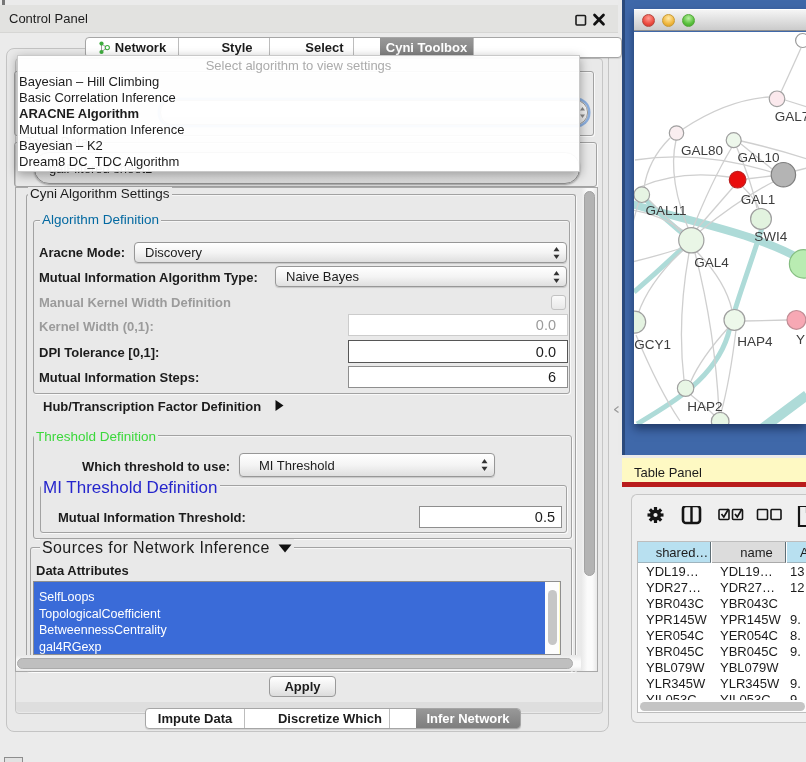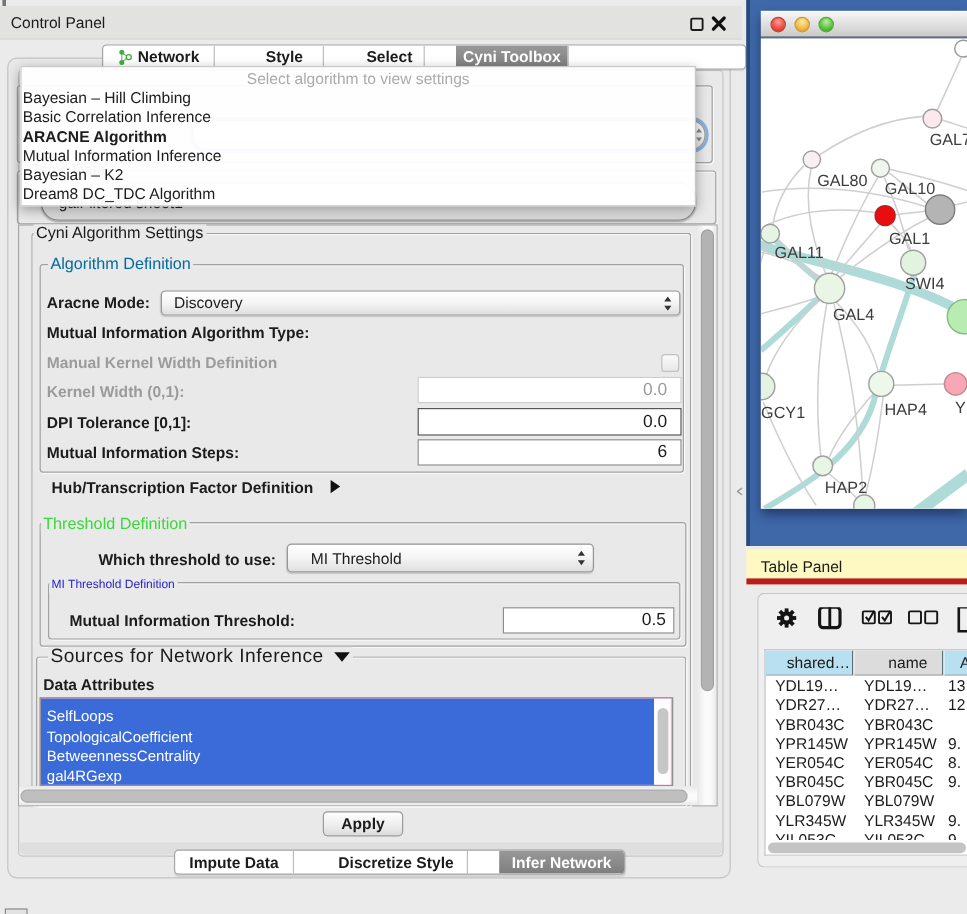--- a/index.html
+++ b/index.html
@@ -57,20 +57,24 @@
 <div class="grp" style="left:33px;top:220px;width:537px;height:174px;"></div>
 <div class="grptitle" style="left:40px;top:213px;color:#0369a1;font-size:13.5px;">Algorithm Definition</div>
 
 <div class="abs bold" style="left:39px;top:245px;">Aracne Mode:</div>
 <div class="combo" style="left:134px;top:242px;width:433px;height:21px;">Discovery<svg class="arr" width="7" height="12" viewBox="0 0 7 12">
         <path d="M3.5 0 L6.5 4.2 H0.5 Z" fill="#333"></path>
         <path d="M3.5 12 L6.5 7.8 H0.5 Z" fill="#333"></path>
       </svg></div>
 
 <div class="abs bold" style="left:39px;top:270px;">Mutual Information Algorithm Type:</div>
+<div class="combo" style="left:275px;top:266px;width:292px;height:21px;">Naive Bayes<svg class="arr" width="7" height="12" viewBox="0 0 7 12">
+        <path d="M3.5 0 L6.5 4.2 H0.5 Z" fill="#333"></path>
+        <path d="M3.5 12 L6.5 7.8 H0.5 Z" fill="#333"></path>
+      </svg></div>
 
 <div class="abs bold" style="left:39px;top:295px;color:#9b9b9b;">Manual Kernel Width Definition</div>
 <div class="abs" style="left:551px;top:295px;width:15px;height:15px;border:1px solid #c2c2c2;border-radius:3px;background:linear-gradient(#fafafa,#e8e8e8);"></div>
 
 <div class="abs bold" style="left:39px;top:319px;color:#9b9b9b;">Kernel Width (0,1):</div>
 <div class="fld" style="left:348px;top:314px;width:220px;height:22px;border-color:#cccccc;color:#9b9b9b;padding-right:11px;">0.0</div>
 
 <div class="abs bold" style="left:39px;top:345px;">DPI Tolerance [0,1]:</div>
 <div class="fld" style="left:348px;top:340px;width:220px;height:23px;border:1.5px solid #565656;padding-right:11px;">0.0</div>
 
@@ -85,48 +89,48 @@
 <div class="grp" style="left:33px;top:435px;width:539px;height:104px;"></div>
 <div class="grptitle" style="left:34px;top:430px;color:#3bd83b;font-size:13.5px;">Threshold Definition</div>
 
 <div class="abs bold" style="left:82px;top:459px;">Which threshold to use:</div>
 <div class="combo" style="left:239px;top:453px;width:256px;height:24px;padding-left:19px;">MI Threshold<svg class="arr" width="7" height="12" viewBox="0 0 7 12">
         <path d="M3.5 0 L6.5 4.2 H0.5 Z" fill="#333"></path>
         <path d="M3.5 12 L6.5 7.8 H0.5 Z" fill="#333"></path>
       </svg></div>
 
 <div class="grp" style="left:40px;top:485px;width:527px;height:48px;"></div>
-<div class="grptitle" style="left:41px;top:481px;color:#2525cc;font-size:10px;">MI Threshold Definition</div>
+<div class="grptitle" style="left:41px;top:481px;color:#2525cc;font-size:17px;">MI Threshold Definition</div>
 <div class="abs bold" style="left:38px;top:510px;padding-left:20px;">Mutual Information Threshold:</div>
 <div class="fld" style="left:419px;top:506px;width:143px;height:22px;border-color:#8e8e8e;">0.5</div>
 
 <div class="grp" style="left:30px;top:547px;width:542px;height:125px;border-bottom:none;"></div>
 <div class="grptitle" style="left:40px;top:539px;font-size:16px;line-height:17px;letter-spacing:0.4px;">Sources for Network Inference <svg width="14" height="9" viewBox="0 0 14 9" style="margin-left:3px;">
         <path d="M0.5 0.5 H13.5 L7 8.5 Z" fill="#111"></path>
       </svg></div>
 <div class="abs bold" style="left:36px;top:563px;">Data Attributes</div>
 
-<div class="abs" style="left:33px;top:581px;width:528px;height:74px;background:#f9a8d4;border:1px solid #8f8f8f;overflow:hidden;">
+<div class="abs" style="left:33px;top:581px;width:528px;height:74px;background:#fef9c3;border:1px solid #8f8f8f;overflow:hidden;">
   <div class="abs" style="left:0;top:0;width:512px;height:74px;background:#3a6bd8;color:#fff;font-size:12.5px;">
     <div style="padding:7px 0 0 5px;line-height:16.6px;">SelfLoops<br>TopologicalCoefficient<br>BetweennessCentrality<br>gal4RGexp</div>
   </div>
   <div class="abs" style="right:1px;top:0;width:14px;height:74px;background:#fdfdfd;"></div>
   <div class="abs" style="right:3px;top:8px;width:9px;height:55px;background:#c6c6c6;border-radius:5px;"></div>
 </div>
 
 <div class="abs" style="left:581px;top:188px;width:16px;height:483px;background:linear-gradient(to right,#e8e8e8,#fbfbfb 40%,#fbfbfb 70%,#e8e8e8);"></div>
 <div class="abs" style="left:16px;top:655px;width:565px;height:16px;background:linear-gradient(#e8e8e8,#fbfbfb 40%,#fbfbfb 70%,#e8e8e8);"></div>
 <div class="abs" style="left:583.5px;top:191px;width:11px;height:385px;background:#b3b3b3;border:1px solid #a2a2a2;border-radius:6px;"></div>
 <div class="abs" style="left:17px;top:657.5px;width:556px;height:11px;background:#bfbfbf;border:1px solid #ababab;border-radius:6px;"></div>
 
 <div class="abs" style="left:269px;top:676px;width:67px;height:21px;background:linear-gradient(#ffffff,#ececec 60%,#dcdcdc);border:1px solid #9a9a9a;border-radius:4px;display:flex;align-items:center;justify-content:center;font-weight:bold;">Apply</div>
 
 <div class="seg" style="left:145px;top:708px;height:21px;">
   <div class="s" style="width:99px;">Impute Data</div>
-  <div class="s" style="width:119px;">Discretize Style</div>
+  <div class="s" style="width:119px;">Discretize Which</div>
   <div class="s sel" style="width:104px;">Infer Network</div>
 </div>
 
 <div class="seg" style="left:85px;top:37px;height:21px;">
   <div class="s" style="width:93px;"><svg width="12" height="14" viewBox="0 0 12 14" style="margin-right:5px;">
           <path d="M3.5 3.5 L3.5 10.5 M3.8 3.2 L9 6.5 M3.8 10.5 L9 6.8" stroke="#9c9c9c" stroke-width="1"></path>
           <circle cx="3.5" cy="2.6" r="2.1" fill="#3fae3f"></circle>
           <circle cx="9.3" cy="6.6" r="2.1" fill="#ffffff" stroke="#3fae3f" stroke-width="1.1"></circle>
           <circle cx="3.5" cy="11" r="2.1" fill="#3fae3f"></circle>
         </svg>Network</div>

